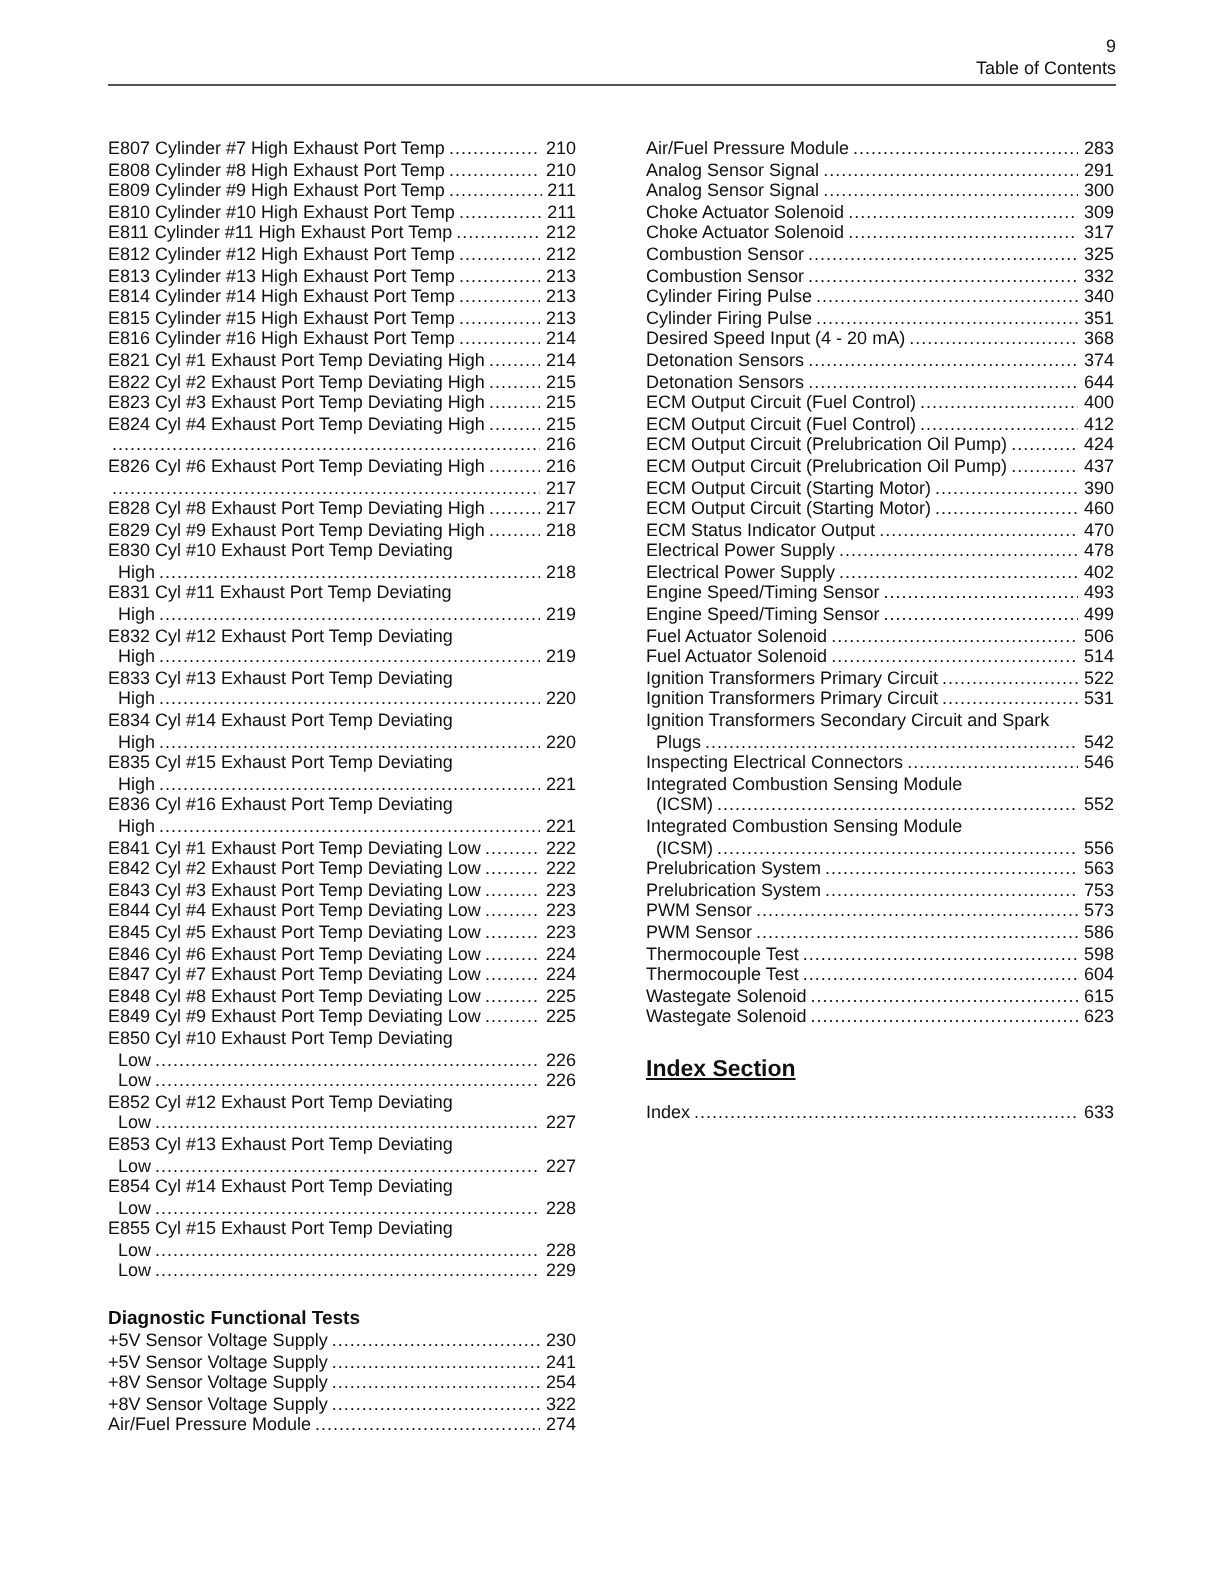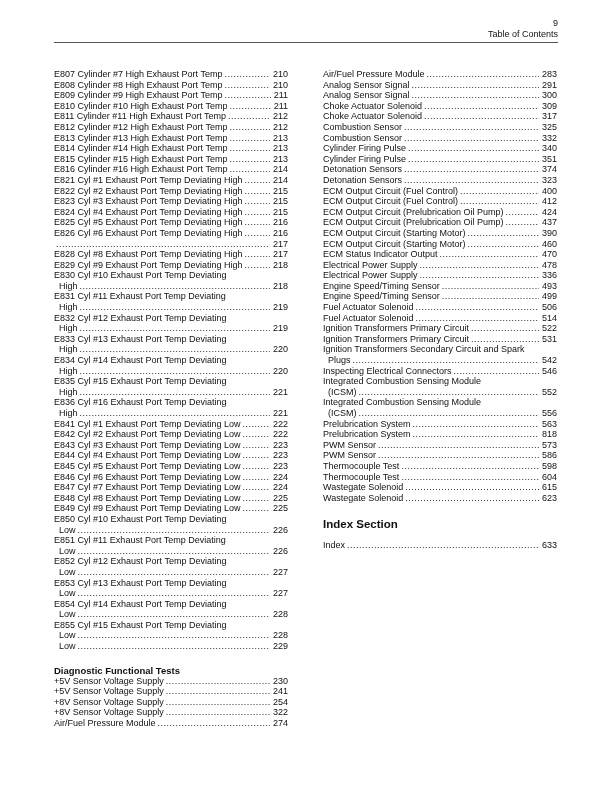--- a/index.html
+++ b/index.html
@@ -28,21 +28,21 @@
   }
   .row .leader::after {
     content: "....................................................................................................................................................";
   }
   .row .page { flex: 0 0 auto; text-align: right; min-width: 14px; }
   .entry .first { display: block; white-space: nowrap; }
   .entry.wrap .row .label { padding-left: 5px; }
   .section-head {
     font-weight: bold; font-size: 9.5px; margin-top: 13px; line-height: 11px;
   }
-  .section-head.big { font-size: 11.5px; margin-top: 15px; margin-bottom: 9px; line-height: 13px; }
+  .section-head.big { font-size: 11.5px; margin-top: 15px; margin-bottom: 9px; line-height: 13px; text-decoration: underline; }
 </style>
 </head>
 <body>
 
 <div class="page-header">
   <span class="num">9</span>
   <span class="title">Table of Contents</span>
 </div>
 
 <div class="col col-left">
@@ -155,21 +155,20 @@
 
     <span class="row">
       <span class="label">E824 Cyl #4 Exhaust Port Temp Deviating High</span>
       <span class="leader"></span>
       <span class="page">215</span>
     </span>
   </a>
       <a class="entry">
 
     <span class="row">
-      <span class="label">E825 Cyl #5 Exhaust Port Temp Deviating High</span>
       <span class="leader"></span>
       <span class="page">216</span>
     </span>
   </a>
       <a class="entry">
 
     <span class="row">
       <span class="label">E826 Cyl #6 Exhaust Port Temp Deviating High</span>
       <span class="leader"></span>
       <span class="page">216</span>
@@ -328,21 +327,20 @@
   </a>
       <a class="entry wrap">
     <span class="first">E850 Cyl #10 Exhaust Port Temp Deviating</span>
     <span class="row">
       <span class="label">Low</span>
       <span class="leader"></span>
       <span class="page">226</span>
     </span>
   </a>
       <a class="entry wrap">
-    <span class="first">E851 Cyl #11 Exhaust Port Temp Deviating</span>
     <span class="row">
       <span class="label">Low</span>
       <span class="leader"></span>
       <span class="page">226</span>
     </span>
   </a>
       <a class="entry wrap">
     <span class="first">E852 Cyl #12 Exhaust Port Temp Deviating</span>
     <span class="row">
       <span class="label">Low</span>
@@ -497,31 +495,39 @@
 
     <span class="row">
       <span class="label">Cylinder Firing Pulse</span>
       <span class="leader"></span>
       <span class="page">351</span>
     </span>
   </a>
       <a class="entry">
 
     <span class="row">
+      <span class="label">Desired Speed Input (4 - 20 mA)</span>
+      <span class="leader"></span>
+      <span class="page">368</span>
+    </span>
+  </a>
+      <a class="entry">
+
+    <span class="row">
       <span class="label">Detonation Sensors</span>
       <span class="leader"></span>
       <span class="page">374</span>
     </span>
   </a>
       <a class="entry">
 
     <span class="row">
       <span class="label">Detonation Sensors</span>
       <span class="leader"></span>
-      <span class="page">323</span>
+      <span class="page">644</span>
     </span>
   </a>
       <a class="entry">
 
     <span class="row">
       <span class="label">ECM Output Circuit (Fuel Control)</span>
       <span class="leader"></span>
       <span class="page">400</span>
     </span>
   </a>
@@ -579,21 +585,21 @@
       <span class="label">Electrical Power Supply</span>
       <span class="leader"></span>
       <span class="page">478</span>
     </span>
   </a>
       <a class="entry">
 
     <span class="row">
       <span class="label">Electrical Power Supply</span>
       <span class="leader"></span>
-      <span class="page">336</span>
+      <span class="page">402</span>
     </span>
   </a>
       <a class="entry">
 
     <span class="row">
       <span class="label">Engine Speed/Timing Sensor</span>
       <span class="leader"></span>
       <span class="page">493</span>
     </span>
   </a>
@@ -675,21 +681,21 @@
       <span class="label">Prelubrication System</span>
       <span class="leader"></span>
       <span class="page">563</span>
     </span>
   </a>
       <a class="entry">
 
     <span class="row">
       <span class="label">Prelubrication System</span>
       <span class="leader"></span>
-      <span class="page">818</span>
+      <span class="page">753</span>
     </span>
   </a>
       <a class="entry">
 
     <span class="row">
       <span class="label">PWM Sensor</span>
       <span class="leader"></span>
       <span class="page">573</span>
     </span>
   </a>

